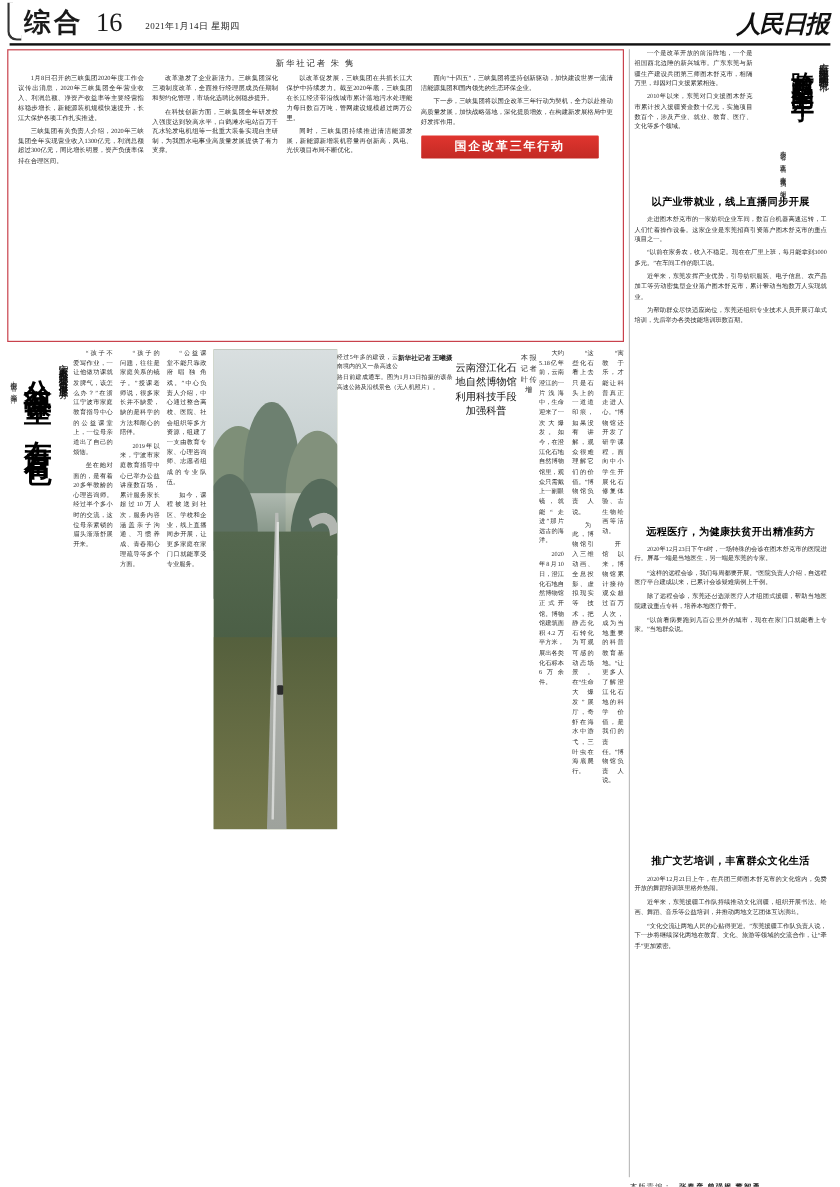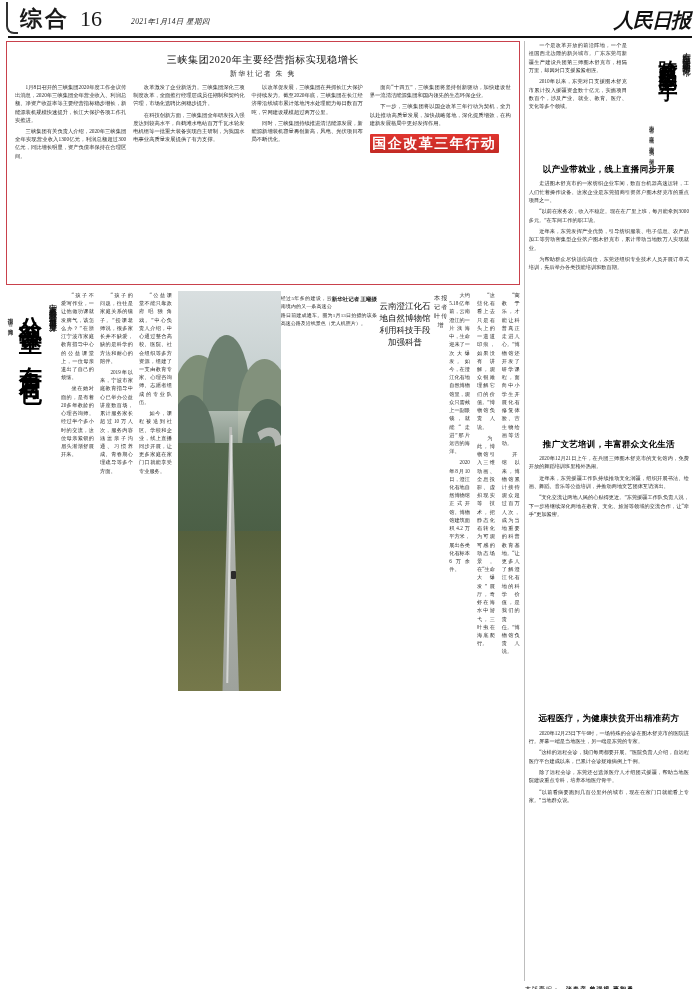--- a/index.html
+++ b/index.html
@@ -13,43 +13,43 @@
   }
   .page{position:relative;width:700px;height:989px;box-sizing:border-box;padding:0 6px;}
 
   
   .masthead{position:relative;height:34px;display:flex;align-items:flex-end;}
   .mh-left{display:flex;align-items:baseline;gap:6px;padding-left:6px;position:relative;}
   .mh-bracket{position:absolute;left:0;top:-2px;width:10px;height:30px;border-left:2px solid #333;border-bottom:2px solid #333;border-radius:0 0 0 8px;}
   .mh-section{font-size:22px;font-weight:700;letter-spacing:3px;padding-left:8px;
      font-family:"DejaVu Serif","Liberation Serif",serif;}
   .mh-num{font-size:22px;font-weight:400;font-family:"Liberation Serif",serif;margin-left:4px;}
-  .mh-date{font-size:7.5px;color:#222;margin-left:23px;letter-spacing:.4px;position:relative;top:-2px;font-style:italic;}
+  .mh-date{font-size:7.5px;color:#222;margin-left:13px;letter-spacing:.4px;position:relative;top:-2px;}
   .mh-right{margin-left:auto;padding-right:4px;}
   .mh-logo{font-size:20px;font-weight:700;font-style:italic;letter-spacing:-1px;
      font-family:"DejaVu Serif","Liberation Serif",serif;transform:skewX(-6deg);color:#111;}
   .mh-rule{height:2px;background:#111;margin:2px 2px 0 2px;}
 
   
   .cols{display:flex;height:940px;margin-top:3px;}
   .col-main{width:516px;display:flex;flex-direction:column;}
   .vrule{width:1px;background:#bdbdbd;margin:0 4px;}
   .col-side{width:166px;display:flex;}
 
   
   .lead-box{border:1.4px solid #c9414c;padding:6px 8px 6px 8px;box-sizing:border-box;height:244px;}
   .kicker{text-align:center;font-size:10px;letter-spacing:.6px;margin:5px 0 2px;color:#111;}
   .head-1{text-align:center;font-size:30px;font-weight:700;letter-spacing:1px;line-height:1.12;
      font-family:"DejaVu Sans","Liberation Sans",sans-serif;color:#000;margin:1px 0 3px;}
   .byline{text-align:center;font-size:7px;letter-spacing:1.5px;color:#333;margin-bottom:4px;}
   .lead-body{display:flex;gap:7px;font-size:5.3px;line-height:1.55;text-align:justify;color:#2a2a2a;}
   .lead-body .c{flex:1;}
   .lead-body p{margin:0 0 3px;text-indent:2em;}
-  .redbanner{margin:4px auto 0;width:129px;height:19px;background:linear-gradient(180deg,#e0352f,#c32a24);
-     color:#fff;display:flex;align-items:center;justify-content:center;font-size:14px;font-weight:700;
+  .redbanner{margin:4px auto 0;width:148px;height:19px;background:linear-gradient(180deg,#e0352f,#c32a24);
+     color:#fff;display:flex;align-items:center;justify-content:center;font-size:10px;font-weight:700;
      letter-spacing:1.5px;border-radius:1px;font-family:"DejaVu Sans","Liberation Sans",sans-serif;}
   .banner-wrap{display:flex;justify-content:flex-end;padding-right:12px;}
 
   
   .mid{display:flex;margin-top:6px;flex:1;}
   .left-feature{width:166px;display:flex;}
   .vert-head{display:flex;flex-direction:row-reverse;align-items:flex-start;padding:6px 2px 0 2px;gap:2px;}
   .vtxt{writing-mode:vertical-rl;text-orientation:upright;}
   .v-kicker{font-size:8px;letter-spacing:1px;line-height:1.25;color:#111;height:238px;}
   .v-title{font-size:23px;font-weight:700;letter-spacing:5px;line-height:1.22;
@@ -130,21 +130,20 @@
       <span class="mh-logo">人民日报</span>
     </div>
   </div>
   <div class="mh-rule"></div>
 
   <div class="cols">
 
     <div class="col-main">
 
       <div class="lead-box">
-        <div class="kicker">三峡集团2020年主要经营指标实现稳增长</div>
         <div class="byline">新华社记者 朱 隽</div>
         <div class="lead-body">
           <div class="c">
             <p>1月8日召开的三峡集团2020年度工作会议传出消息，2020年三峡集团全年营业收入、利润总额、净资产收益率等主要经营指标稳步增长，新能源装机规模快速提升，长江大保护各项工作扎实推进。</p>
             <p>三峡集团有关负责人介绍，2020年三峡集团全年实现营业收入1300亿元，利润总额超过300亿元，同比增长明显，资产负债率保持在合理区间。</p>
           </div>
           <div class="c">
             <p>改革激发了企业新活力。三峡集团深化三项制度改革，全面推行经理层成员任期制和契约化管理，市场化选聘比例稳步提升。</p>
             <p>在科技创新方面，三峡集团全年研发投入强度达到较高水平，白鹤滩水电站百万千瓦水轮发电机组等一批重大装备实现自主研制，为我国水电事业高质量发展提供了有力支撑。</p>
           </div>
@@ -245,33 +244,33 @@
 
         <div class="side-text">
           <div class="side-sub">以产业带就业，线上直播同步开展</div>
           <p>走进图木舒克市的一家纺织企业车间，数百台机器高速运转，工人们忙着操作设备。这家企业是东莞招商引资落户图木舒克市的重点项目之一。</p>
           <p>“以前在家务农，收入不稳定。现在在厂里上班，每月能拿到3000多元。”在车间工作的职工说。</p>
           <p>近年来，东莞发挥产业优势，引导纺织服装、电子信息、农产品加工等劳动密集型企业落户图木舒克市，累计带动当地数万人实现就业。</p>
           <p>为帮助群众尽快适应岗位，东莞还组织专业技术人员开展订单式培训，先后举办各类技能培训班数百期。</p>
         </div>
 
         <div class="side-text">
-          <div class="side-sub">推广文艺培训，丰富群众文化生活</div>
-          <p>2020年12月21日上午，在兵团三师图木舒克市的文化馆内，免费开放的舞蹈培训班里格外热闹。</p>
-          <p>近年来，东莞援疆工作队持续推动文化润疆，组织开展书法、绘画、舞蹈、音乐等公益培训，并推动两地文艺团体互访演出。</p>
-          <p>“文化交流让两地人民的心贴得更近。”东莞援疆工作队负责人说，下一步将继续深化两地在教育、文化、旅游等领域的交流合作，让“牵手”更加紧密。</p>
-        </div>
-
-        <div class="side-text">
           <div class="side-sub">远程医疗，为健康扶贫开出精准药方</div>
           <p>2020年12月23日下午6时，一场特殊的会诊在图木舒克市的医院进行。屏幕一端是当地医生，另一端是东莞的专家。</p>
           <p>“这样的远程会诊，我们每周都要开展。”医院负责人介绍，自远程医疗平台建成以来，已累计会诊疑难病例上千例。</p>
           <p>除了远程会诊，东莞还선选派医疗人才组团式援疆，帮助当地医院建设重点专科，培养本地医疗骨干。</p>
           <p>“以前看病要跑到几百公里外的城市，现在在家门口就能看上专家。”当地群众说。</p>
         </div>
+
+        <div class="side-text">
+          <div class="side-sub">推广文艺培训，丰富群众文化生活</div>
+          <p>2020年12月21日上午，在兵团三师图木舒克市的文化馆内，免费开放的舞蹈培训班里格外热闹。</p>
+          <p>近年来，东莞援疆工作队持续推动文化润疆，组织开展书法、绘画、舞蹈、音乐等公益培训，并推动两地文艺团体互访演出。</p>
+          <p>“文化交流让两地人民的心贴得更近。”东莞援疆工作队负责人说，下一步将继续深化两地在教育、文化、旅游等领域的交流合作，让“牵手”更加紧密。</p>
+        </div>
       </div>
     </div>
   </div>
 
   <div class="footer">
     <span>本版责编：</span>
     <b>张春彦  曾强枫  董智勇</b>
   </div>
 </div>
 

